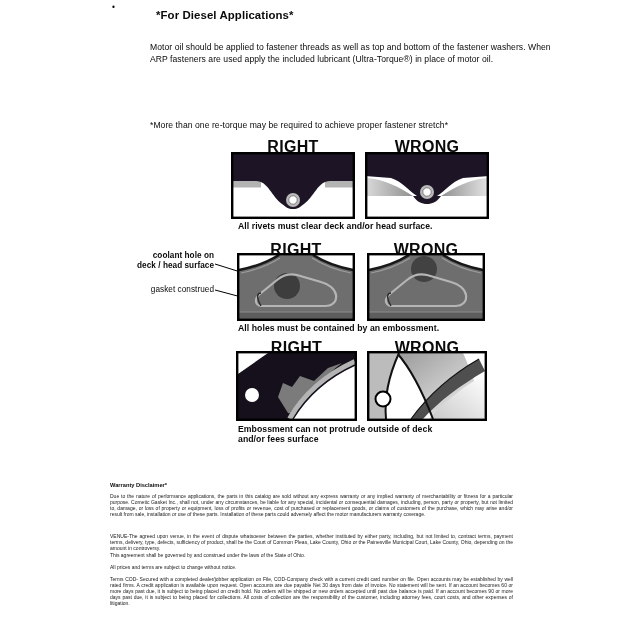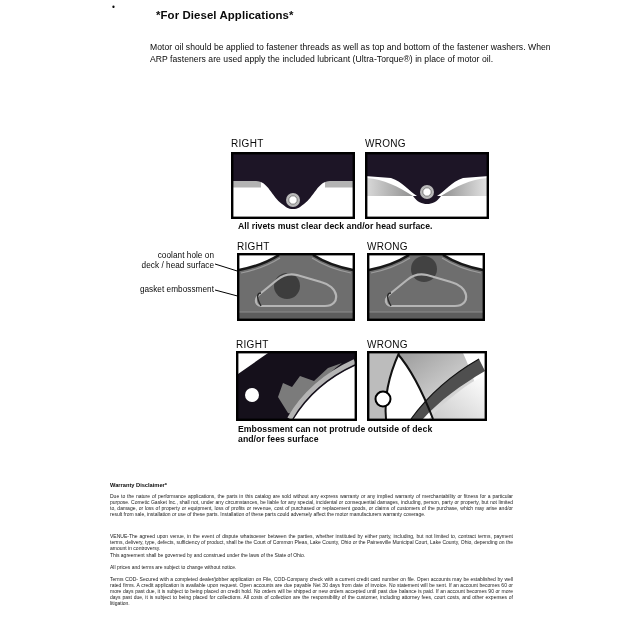--- a/index.html
+++ b/index.html
@@ -8,38 +8,39 @@
     font-family:"Liberation Sans", sans-serif;color:#0a0a0a;
   }
   .abs{position:absolute;}
   .bullet-line{left:112px;top:2px;width:406px;font-size:8.4px;line-height:11px;display:flex;}
   .bullet-glyph{margin-right:3px;font-size:8.4px;}
   .heading{left:112px;top:9px;font-size:11.4px;font-weight:bold;letter-spacing:0.1px;margin-left:44px;}
   .body-p{left:112px;width:403px;font-size:8.6px;line-height:11.7px;letter-spacing:0.05px;margin-left:38px;}
   #para1{top:42px;}
   #para2{top:79px;text-align:justify;}
   #para3{top:120px;}
-  .rw-label{font-size:10px;font-weight:400;letter-spacing:0.3px;}
+  .rw-label{font-size:16px;font-weight:700;text-align:center;letter-spacing:0.3px;}
   .caption{font-size:8.7px;font-weight:bold;letter-spacing:0.05px;}
   .panel{display:block;}
   .diag-side-label{font-size:8.2px;line-height:9.6px;text-align:right;letter-spacing:0.05px;}
   .fineprint{width:403px;font-size:5px;line-height:6.1px;text-align:justify;color:#1a1a1a;}
   .fineprint-title{font-size:5.7px;font-weight:bold;}
   .pre{white-space:pre-line;}
 </style>
 </head>
 <body>
 
 <div class="page">
 
   <div class="abs bullet-line">
     <span class="bullet-glyph">•</span>
   </div>
   <div class="abs heading">*For Diesel Applications*</div>
   <div class="abs body-p" id="para1">Motor oil should be applied to fastener threads as well as top and bottom of the fastener washers. When ARP fasteners are used apply the included lubricant (Ultra-Torque®) in place of motor oil.</div>
+  <div class="abs body-p" id="para3">*More than one re-torque may be required to achieve proper fastener stretch*</div>
 
   <div class="abs rw-label" style="left:231px;top:138px;width:124px;">RIGHT</div>
   <div class="abs rw-label" style="left:365px;top:138px;width:124px;">WRONG</div>
 
   <svg class="abs panel" style="left:231px;top:152px;" width="124" height="67" viewBox="0 0 124 67">
     <rect x="0" y="0" width="124" height="67" fill="#ffffff"></rect>
 
     <rect x="2" y="29" width="28" height="6.5" fill="#b3b3b3"></rect>
     <rect x="94" y="29" width="28" height="6.5" fill="#b3b3b3"></rect>
 
@@ -72,23 +73,23 @@
     <circle cx="62" cy="40" r="7" fill="#b9b9b9"></circle>
     <circle cx="62" cy="40" r="4.2" fill="#ffffff" stroke="#6a6a6a" stroke-width="0.8"></circle>
     <rect x="1.2" y="1.2" width="121.6" height="64.6" fill="none" stroke="#000000" stroke-width="2.4"></rect>
   </svg>
 
   <div class="abs caption" style="left:238px;top:221px;">All rivets must clear deck and/or head surface.</div>
 
   <div class="abs rw-label" style="left:237px;top:241px;width:118px;">RIGHT</div>
   <div class="abs rw-label" style="left:367px;top:241px;width:118px;">WRONG</div>
 
-  <div class="abs diag-side-label pre" style="left:100px;top:251px;width:114px;">coolant hole on
+  <div class="abs diag-side-label pre" style="left:100px;top:251px;width:114px;font-weight:bold;">coolant hole on
 deck / head surface</div>
-  <div class="abs diag-side-label" style="left:100px;top:285px;width:114px;">gasket embossment</div>
+  <div class="abs diag-side-label" style="left:100px;top:285px;width:114px;">gasket construed</div>
 
   <svg class="abs" style="left:213px;top:256px;" width="80" height="52" viewBox="0 0 80 52">
     <line x1="2" y1="8" x2="75" y2="31" stroke="#000" stroke-width="1"></line>
     <line x1="2" y1="34" x2="47" y2="46" stroke="#000" stroke-width="1"></line>
   </svg>
 
   <svg class="abs panel" style="left:237px;top:253px;" width="118" height="68" viewBox="0 0 118 68">
     <rect x="0" y="0" width="118" height="68" fill="#6e6e6e"></rect>
 
     <path d="M2,2 L42,2 C31,9 18,14 2,17 Z" fill="#ffffff"></path>
@@ -118,20 +119,21 @@
     <path d="M114,20 C99,17 86,12 75,5" fill="none" stroke="#9d9d9d" stroke-width="1.1"></path>
     <rect x="2" y="59" width="114" height="7" fill="#5d5d5d"></rect>
     <line x1="2" y1="59" x2="116" y2="59" stroke="#8d8d8d" stroke-width="1"></line>
 
     <circle cx="57" cy="16" r="13" fill="#424242"></circle>
     <path d="M24,53 L88,53 C96,53 100,48 99,42 C98,36 92,31 84,29 L60,22 C52,20 46,22 40,27 L24,40 C19,44 18,48 20,51 C21,52.5 22,53 24,53 Z" fill="none" stroke="#b5b5b5" stroke-width="2.2"></path>
     <path d="M24,53 C19,44 20,40 24,40" fill="none" stroke="#2c2c2c" stroke-width="1.4"></path>
     <rect x="1.2" y="1.2" width="115.6" height="65.6" fill="none" stroke="#000000" stroke-width="2.4"></rect>
   </svg>
 
+  <div class="abs caption" style="left:238px;top:323px;">All holes must be contained by an embossment.</div>
 
   <div class="abs rw-label" style="left:236px;top:339px;width:121px;">RIGHT</div>
   <div class="abs rw-label" style="left:367px;top:339px;width:120px;">WRONG</div>
 
   <svg class="abs panel" style="left:236px;top:351px;" width="121" height="70" viewBox="0 0 121 70">
     <rect x="0" y="0" width="121" height="70" fill="#ffffff"></rect>
 
     <path d="M2,23 L32,2 L119,2 L119,11 C93,23 69,42 54,68 L2,68 Z" fill="#15101b"></path>
 
     <path d="M52,62 L42,46 L47,32 L56,36 L64,25 L78,30 L92,17 L106,12 C89,25 70,43 59,64 Z" fill="#7b7b7b"></path>

